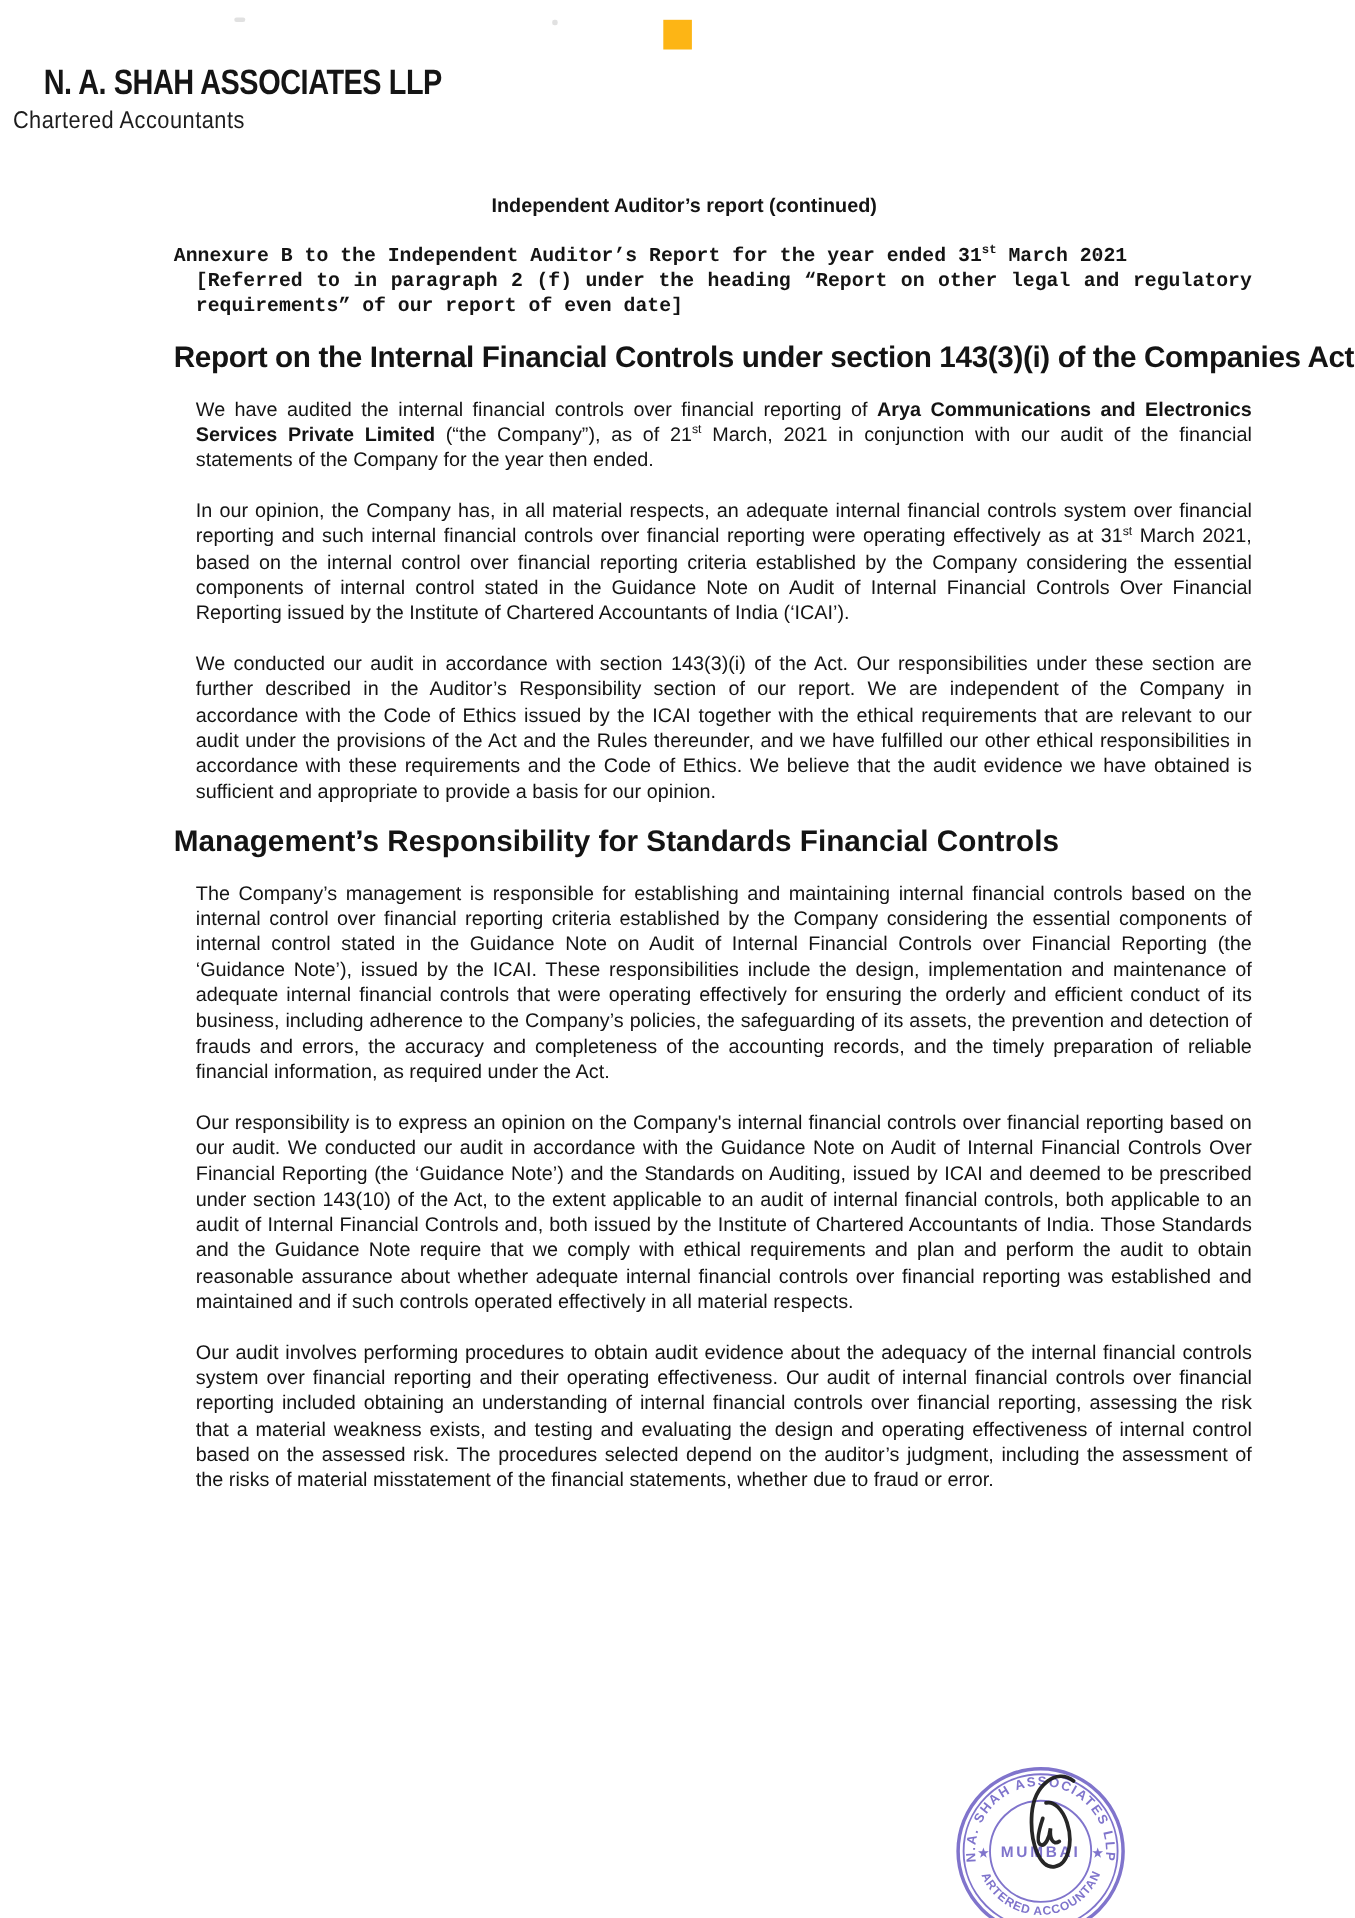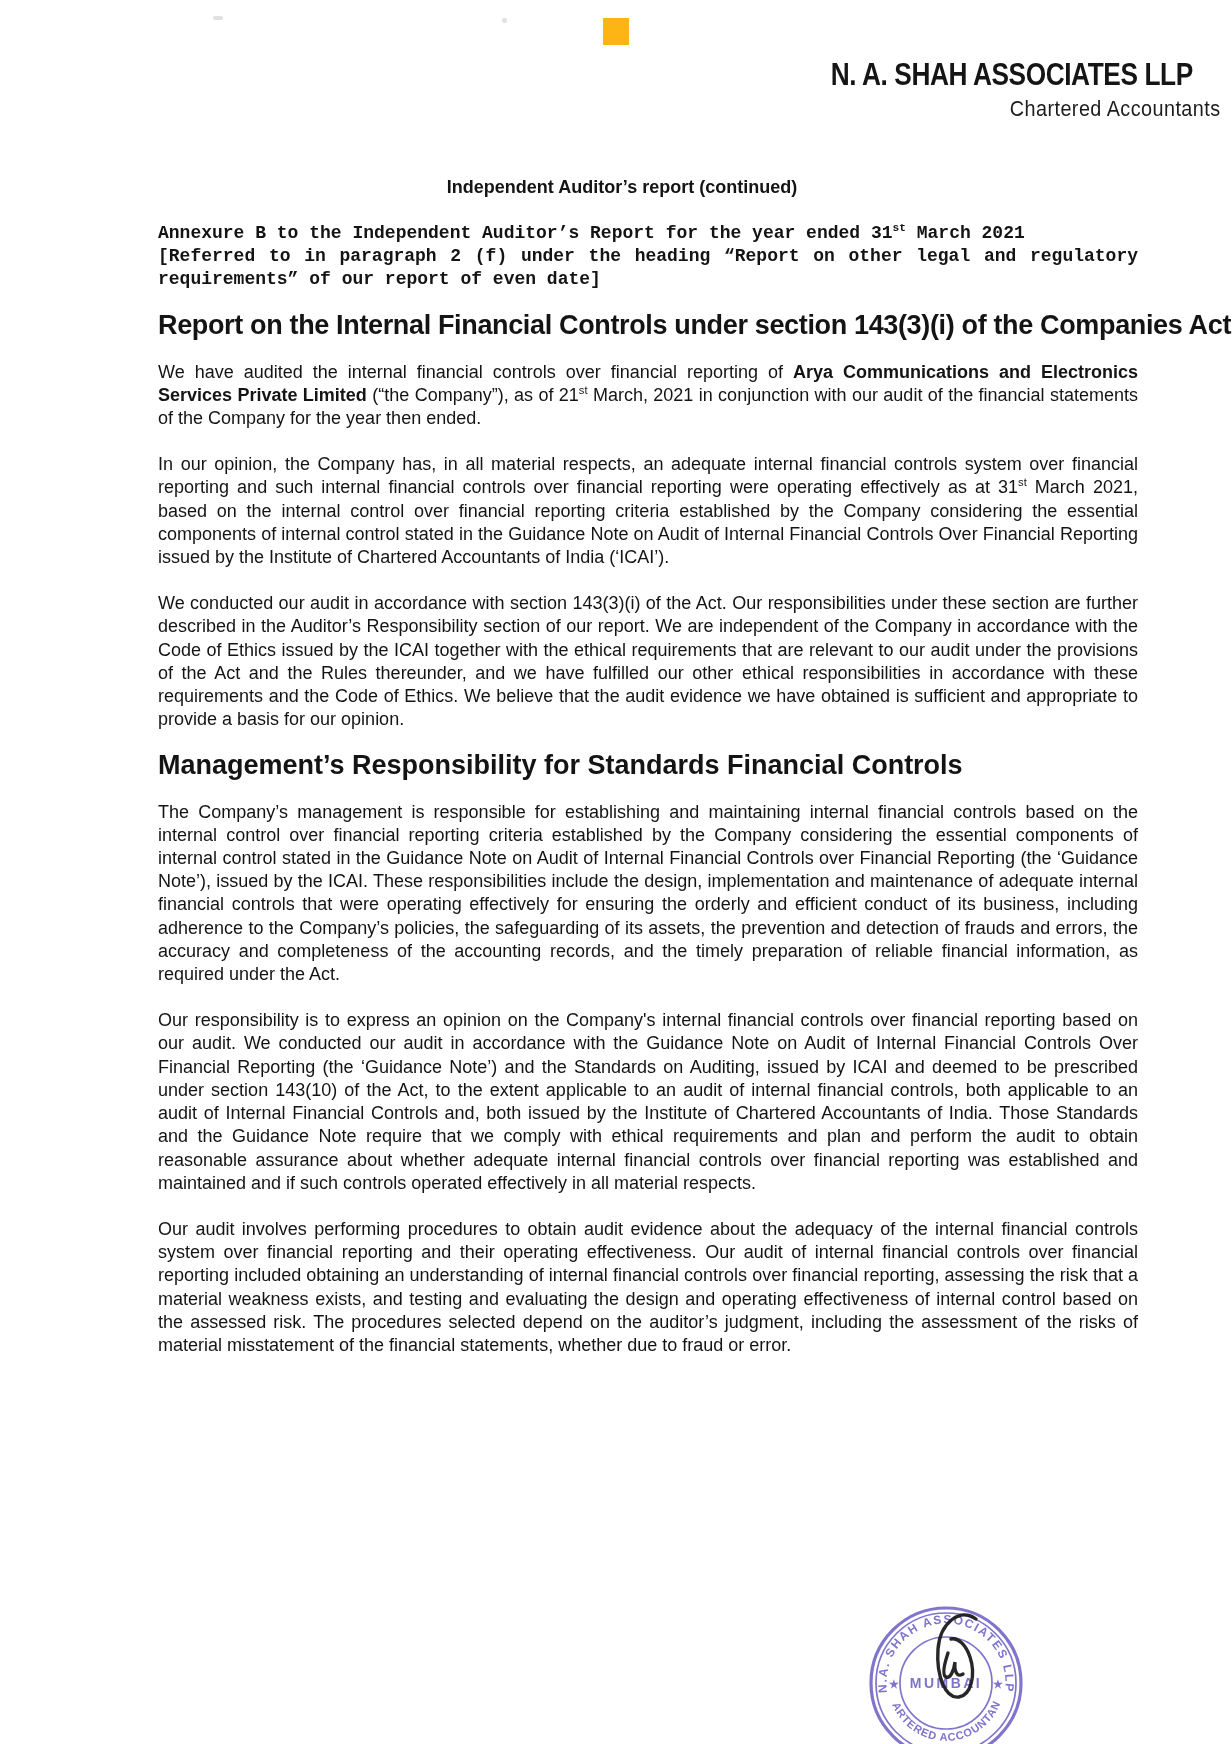--- a/index.html
+++ b/index.html
@@ -12,21 +12,21 @@
     color: #141414;
   }
   .page { position: absolute; inset: 0; background: #ffffff; overflow: hidden; }
 
   
   .speck { position: absolute; background: #c9c9c9; opacity: .55; border-radius: 2px; }
   .speck.s1 { left: 213px; top: 16px; width: 10px; height: 4px; }
   .speck.s2 { left: 502px; top: 18px; width: 5px; height: 5px; }
 
   
-  .letterhead { text-align: right; }
+  .letterhead { text-align: left; }
   .logo-mark {
     width: 26px; height: 27px;
     background: #FDB515;
     margin: 18px auto 0 auto;
   }
   .company-name {
     margin-top: 13px;
     font-size: 32px; font-weight: bold; line-height: 1.05;
     letter-spacing: -0.5px; color: #151515;
   }
@@ -47,21 +47,21 @@
   .doc-title {
     margin-top: 54px;
     font-size: 18px; font-weight: bold;
     text-align: center;
     position: relative; left: -26px;
   }
   .block, .hd, .para { margin-top: 23px; }
   .bold { font-weight: bold; font-family: Liberation Mono, monospace; }
   .hd { font-weight: bold; }
   .nowrap { white-space: nowrap; letter-spacing: -0.35px; }
-  .just { text-align: justify; }
+  .just { text-align: justify; margin-left: 20px; }
   sup { font-size: 0.62em; line-height: 0; vertical-align: super; }
 
   
   .seal-wrap { position: absolute; left: 864px; top: 1601px; width: 164px; height: 164px; }
   .ink { stroke: #6e61c5; fill: none; opacity: 0.88; }
   .ring-thick { stroke-width: 3.2; }
   .ring-thin { stroke-width: 1.7; }
   text.ink { stroke: none; fill: #6e61c5; font-family: "Liberation Sans", sans-serif; font-weight: bold; }
   .ring-text { font-size: 12px; letter-spacing: 1.6px; }
   .ring-text-b { font-size: 11px; letter-spacing: 0.8px; }

